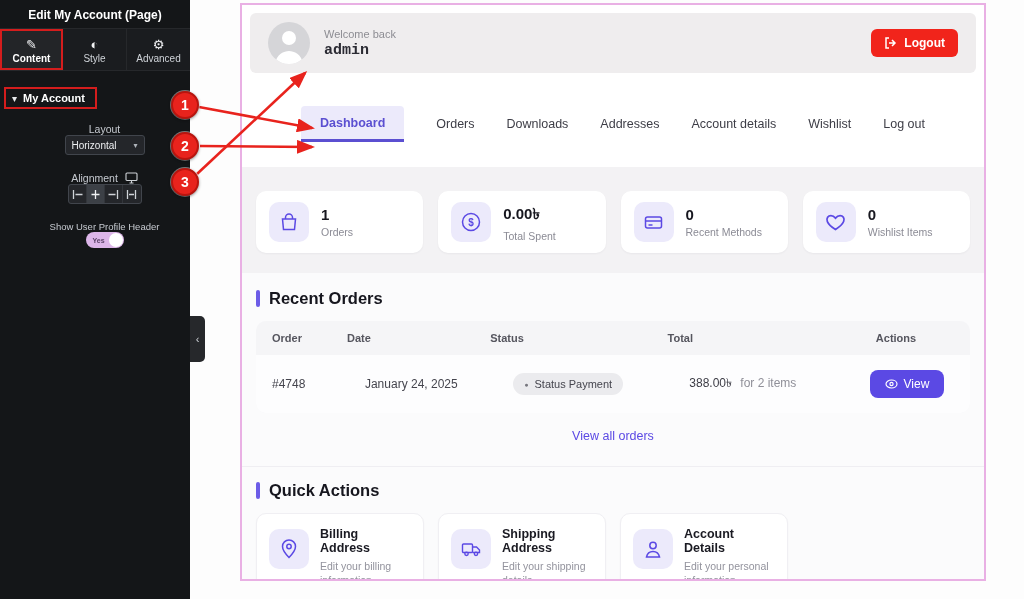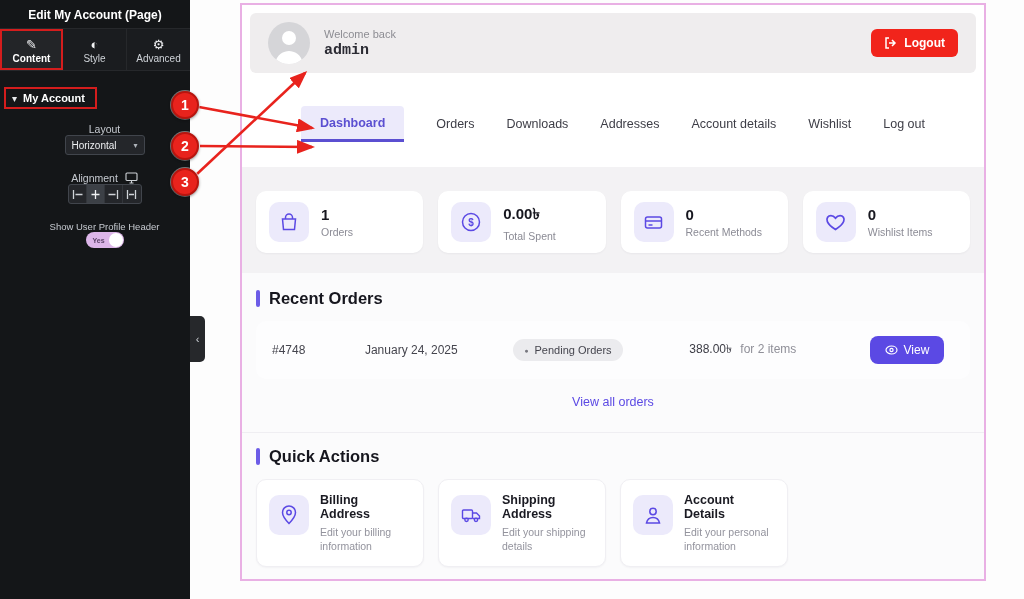--- a/index.html
+++ b/index.html
@@ -252,27 +252,34 @@
           </div>
         </div>
       </div>
 
       <div class="orders-section">
         <div class="section-heading">
           <span class="heading-bar"></span>
           <span class="heading-text">Recent Orders</span>
         </div>
         <div class="table-card">
+          <div class="thead">
+            <span class="th c-order">Order</span>
+            <span class="th c-date">Date</span>
+            <span class="th c-status">Status</span>
+            <span class="th c-total">Total</span>
+            <span class="th c-actions">Actions</span>
+          </div>
           <div class="trow">
             <span class="td c-order">#4748</span>
             <span class="td c-date">January 24, 2025</span>
             <span class="td c-status">
               <span class="badge">
                 <span class="dot">●</span>
-                <span>Pending Orders</span>
+                <span>Status Payment</span>
               </span>
             </span>
             <span class="td c-total">
               <span class="total-amt">388.00৳</span>
               <span class="total-note">for 2 items</span>
             </span>
             <span class="td c-actions">
               <button class="view-btn">
                 <svg width="13" height="10" viewBox="0 0 13 10" fill="none" stroke="#ffffff" stroke-width="1.2">
                     <ellipse cx="6.5" cy="5" rx="5.5" ry="4"></ellipse>

